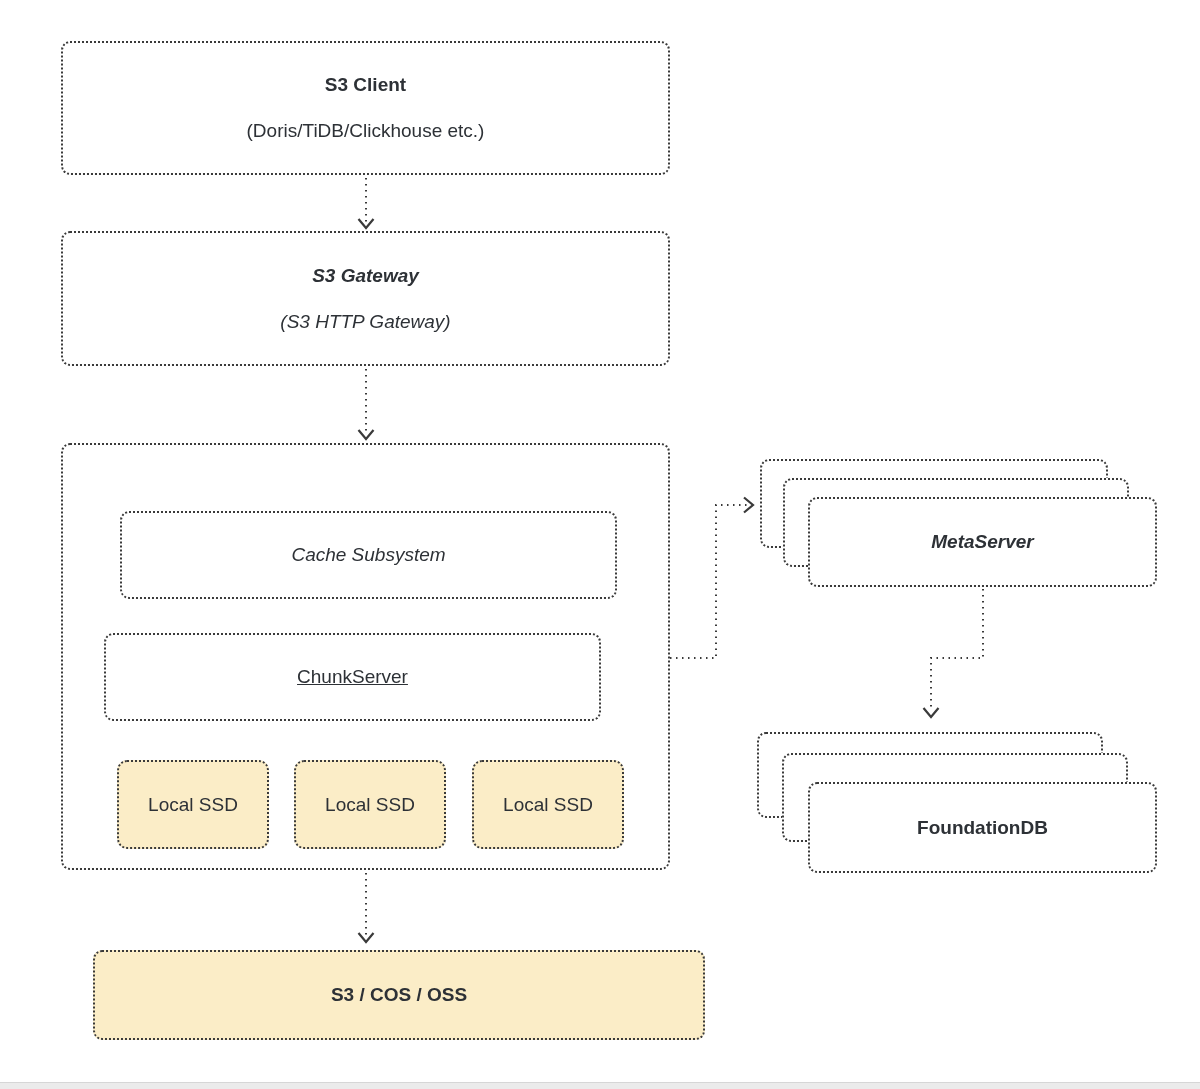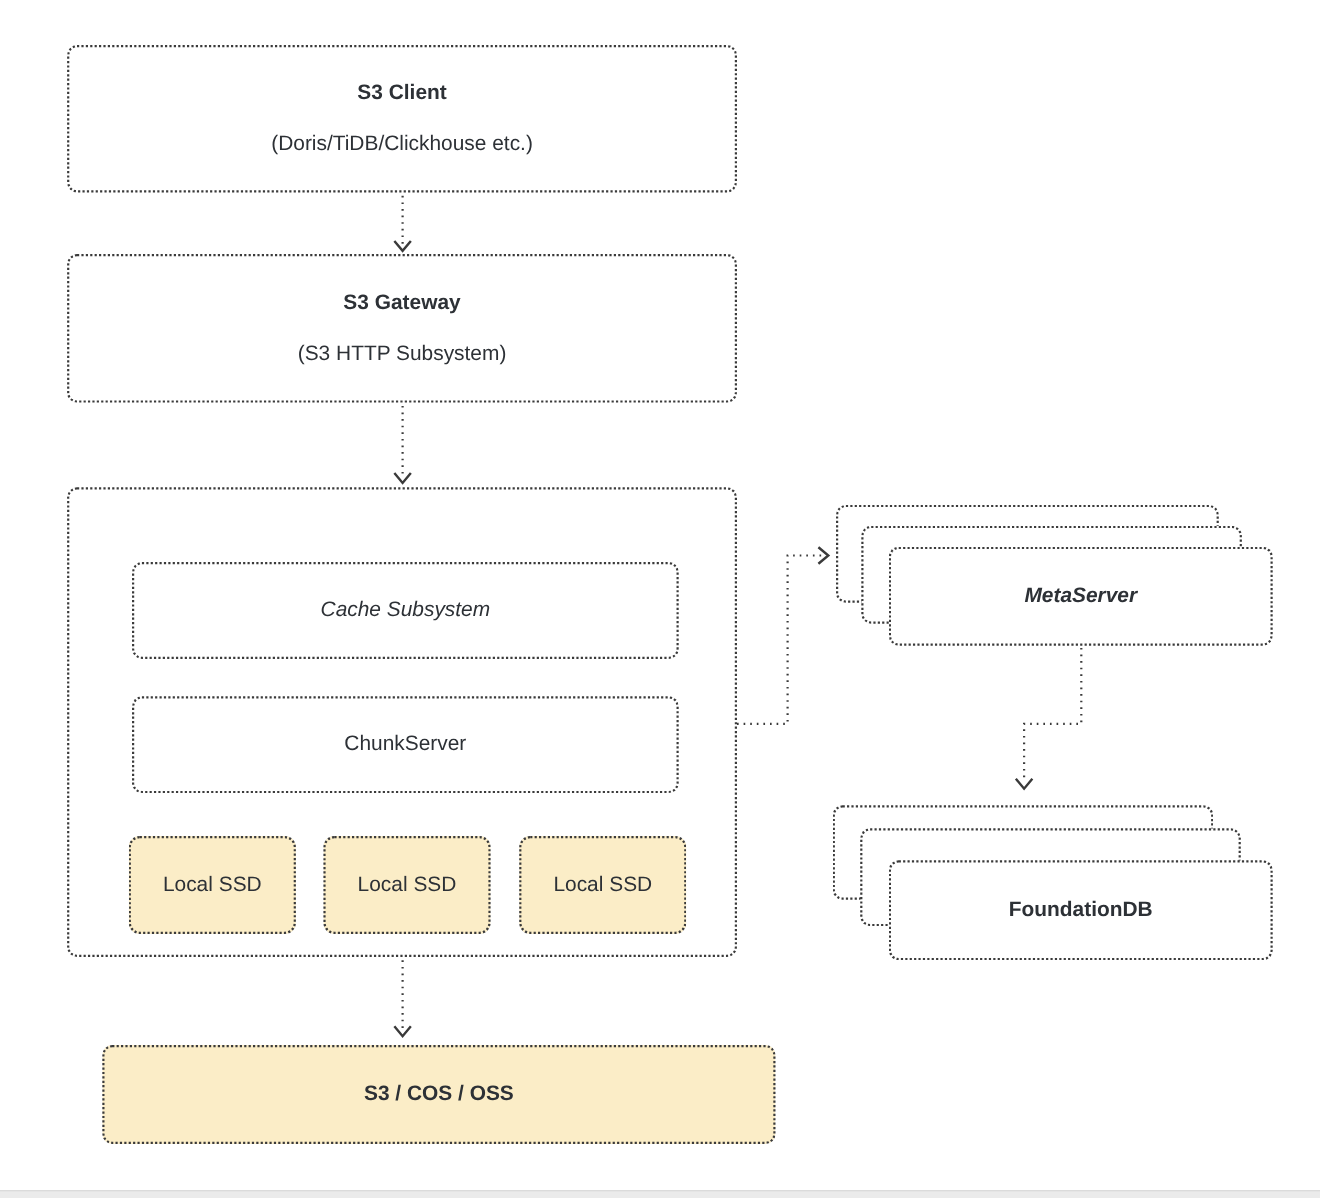--- a/index.html
+++ b/index.html
@@ -23,25 +23,25 @@
     background:var(--node-bg,#ffffff);
     display:flex;flex-direction:column;align-items:center;justify-content:center;
     text-align:center;
     font-size:19px;line-height:30px;
   }
   .node .title{font-weight:700;}
   .node .subtitle{font-weight:400;margin-top:16px;}
   .accent{background:var(--accent-fill,#fbedc7);}
   
   .s3-client{left:61px;top:41px;width:609px;height:134px;}
-  .s3-gateway{left:61px;top:231px;width:609px;height:135px;}
+  .s3-gateway{left:61px;top:231px;width:609px;height:135px;font-style:italic;}
   .dataserver{left:61px;top:443px;width:609px;height:427px;justify-content:flex-start;}
   .dataserver-title{position:absolute;top:12px;left:0;width:100%;text-align:center;font-weight:700;}
   .cache-subsystem{left:57px;top:66px;width:497px;height:88px;font-style:italic;}
-  .chunkserver{left:57px;top:188px;width:497px;height:88px;}
+  .chunkserver{left:41px;top:188px;width:497px;height:88px;text-decoration:underline;}
   .local-ssd{top:315px;width:152px;height:89px;border-radius:10px;text-align:center;}
   .ssd-1{left:54px;} .ssd-2{left:231px;} .ssd-3{left:409px;}
   .s3-cos-oss{left:61px;top:950px;width:612px;height:90px;font-weight:700;margin-left:32px;}
   
   .meta-back{left:760px;top:459px;width:348px;height:89px;}
   .meta-mid{left:783px;top:478px;width:346px;height:89px;}
   .meta-front{left:808px;top:497px;width:349px;height:90px;font-weight:700;font-style:italic;}
   .fdb-back{left:757px;top:732px;width:346px;height:86px;}
   .fdb-mid{left:782px;top:753px;width:346px;height:89px;}
   .fdb-front{left:808px;top:782px;width:349px;height:91px;font-weight:700;}
@@ -79,21 +79,21 @@
     </g>
   </svg>
 
   <div class="node s3-client">
     <div class="title">S3 Client</div>
     <div class="subtitle">(Doris/TiDB/Clickhouse etc.)</div>
   </div>
 
   <div class="node s3-gateway">
     <div class="title">S3 Gateway</div>
-    <div class="subtitle">(S3 HTTP Subsystem)</div>
+    <div class="subtitle">(S3 HTTP Gateway)</div>
   </div>
 
   <div class="node dataserver">
 
     <div class="node cache-subsystem">
       <div>Cache Subsystem</div>
     </div>
 
     <div class="node chunkserver">
       <div>ChunkServer</div>

